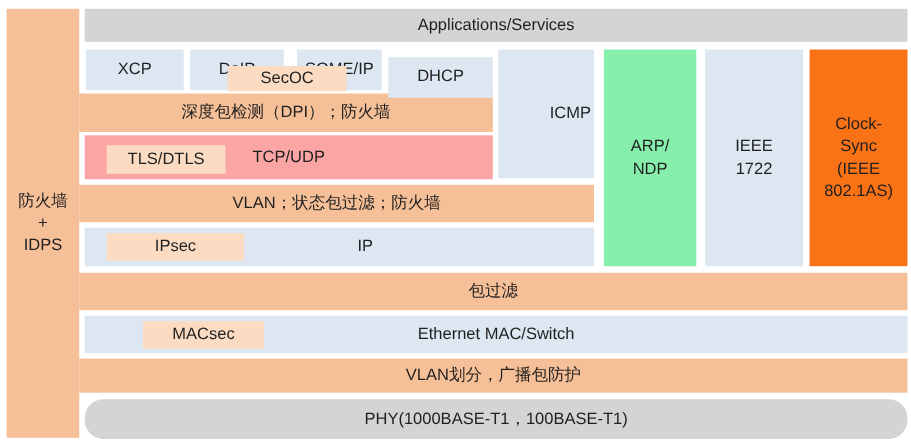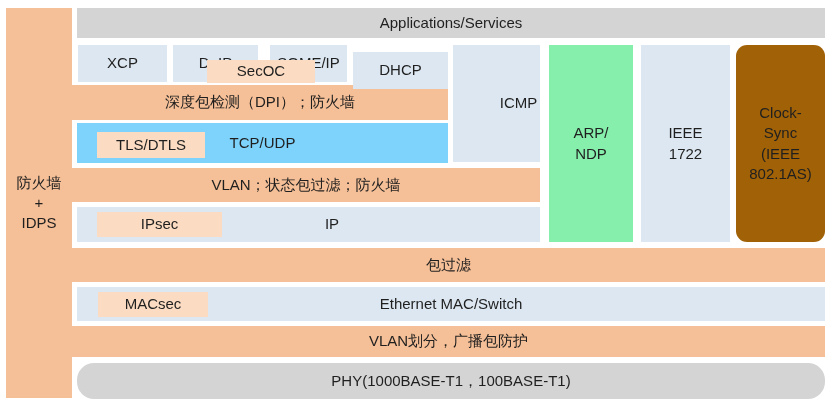--- a/index.html
+++ b/index.html
@@ -78,40 +78,40 @@
   <div class="box app-bar z2" style="background-color: rgb(212, 212, 212);">Applications/Services</div>
 
   <div class="box xcp z2" style="background-color: rgb(220, 231, 241);">XCP</div>
   <div class="box doip z2" style="background-color: rgb(220, 231, 241);">DoIP</div>
   <div class="box someip z2" style="background-color: rgb(220, 231, 241);">SOME/IP</div>
   <div class="box dhcp z2" style="background-color: rgb(220, 231, 241);">DHCP</div>
   <div class="box secoc z3" style="background-color: rgb(251, 220, 194);">SecOC</div>
 
   <div class="box dpi z1" style="background-color: rgb(245, 191, 151);">深度包检测（DPI）；防火墙</div>
 
-  <div class="box tcp-row z2" style="background-color: #7dd3fc;">TCP/UDP</div>
+  <div class="box tcp-row z2" style="background-color: #fca5a5;">TCP/UDP</div>
   <div class="box tls z3" style="background-color: rgb(251, 220, 194);">TLS/DTLS</div>
 
   <div class="box vlan-bar z1" style="background-color: rgb(245, 191, 151);">VLAN；状态包过滤；防火墙</div>
 
   <div class="box ip-row z2" style="background-color: rgb(220, 231, 241); padding-left: 47px;">IP</div>
   <div class="box ipsec z3" style="background-color: rgb(251, 220, 194);">IPsec</div>
 
   <div class="box icmp z2" style="background-color: rgb(220, 231, 241);">ICMP</div>
   <div class="box arp z2" style="background-color: #86efac;">ARP/
 NDP</div>
   <div class="box ieee z2" style="background-color: rgb(220, 231, 241);">IEEE
 1722</div>
-  <div class="box clock z2" style="background-color: #a16207; border-radius: 11px;">Clock-
+  <div class="box clock z2" style="background-color: #f97316;">Clock-
 Sync
 (IEEE
 802.1AS)</div>
 
   <div class="box pkt-bar z1" style="background-color: rgb(245, 191, 151);">包过滤</div>
 
   <div class="box eth-row z2" style="background-color: rgb(220, 231, 241);">Ethernet MAC/Switch</div>
-  <div class="box macsec z3" style="background-color: rgb(251, 220, 194);">MACsec</div>
+  <div class="box macsec z3" style="background-color: rgb(251, 220, 194); margin-left: 32px;">MACsec</div>
 
   <div class="box vlanpart-bar z1" style="background-color: rgb(245, 191, 151);">VLAN划分，广播包防护</div>
 
   <div class="box phy z2" style="background-color: rgb(212, 212, 212);">PHY(1000BASE-T1，100BASE-T1)</div>
 
 </div>
 
 </body></html>

